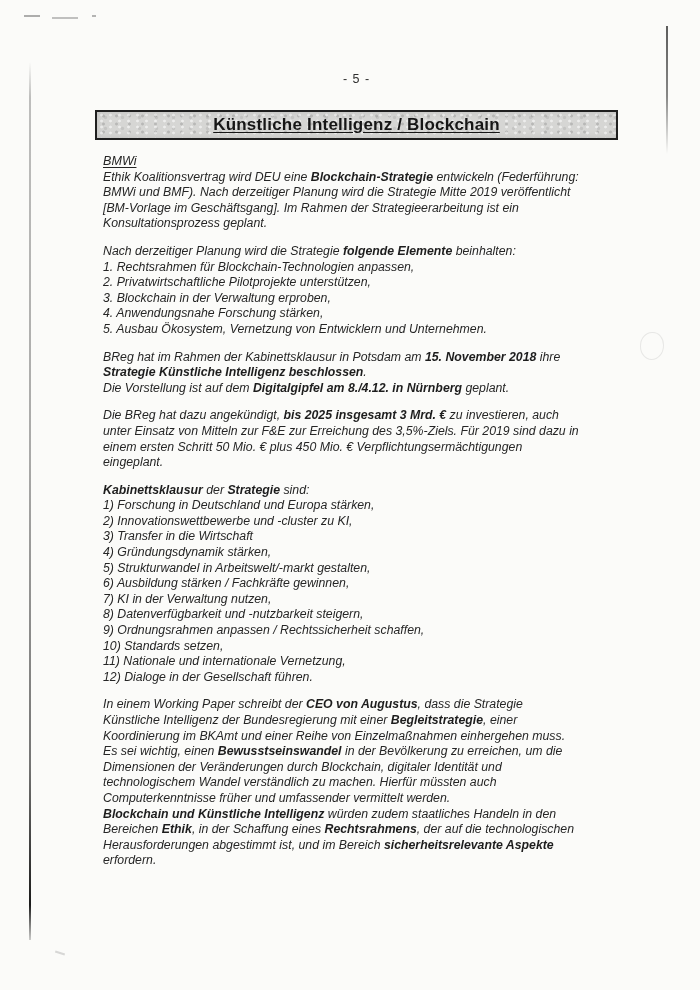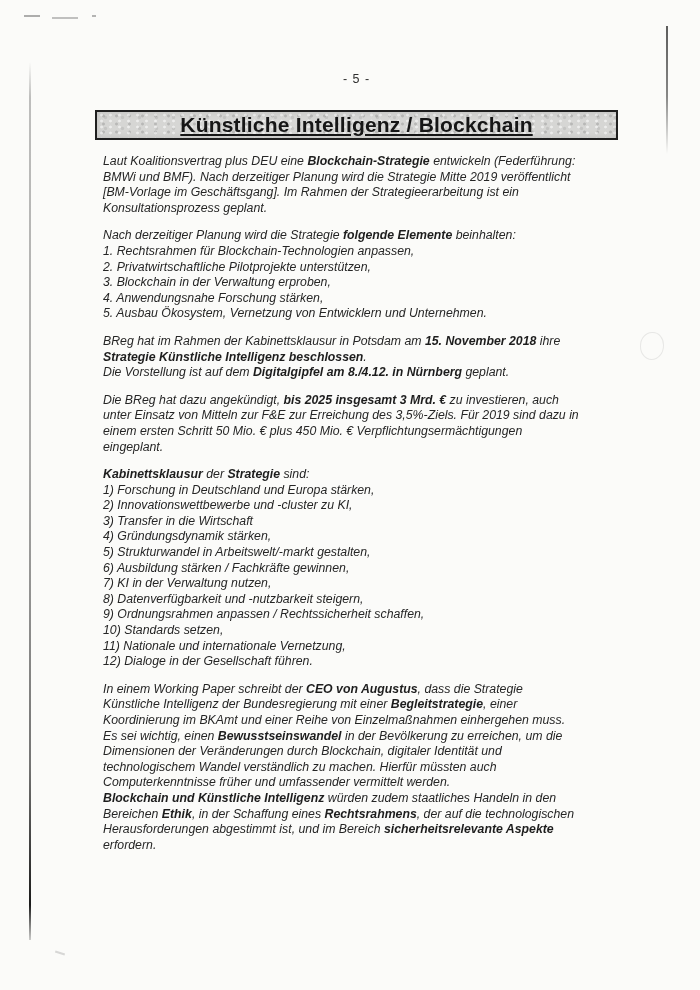--- a/index.html
+++ b/index.html
@@ -22,21 +22,21 @@
     background-color:#d6d6d4;
     background-image:
       radial-gradient(circle, rgba(255,255,255,0.55) 1px, transparent 1.8px),
       radial-gradient(circle, rgba(130,130,128,0.35) 1px, transparent 1.9px),
       radial-gradient(circle, rgba(160,160,158,0.30) 1.2px, transparent 2.2px);
     background-size: 9px 6px, 13px 8px, 17px 11px;
     display:flex; align-items:center; justify-content:center;
     box-shadow: inset 0 0 6px rgba(120,120,120,0.25);
   }
   .header-title {
-    font-style:normal; font-weight:bold; font-size:21px;
+    font-style:normal; font-weight:bold; font-size:17px;
     text-decoration:underline; text-underline-offset:2px;
     color:#161616; letter-spacing:0.2px;
   }
   .content {
     margin:14px 0 0 8px; width:524px;
     font-size:12.3px; line-height:15.6px;
   }
   .sec-heading {
     font-size:12.6px; font-weight:normal;
     text-decoration:underline; text-underline-offset:2px;
@@ -87,21 +87,22 @@
 
     <div class="page-number">- 5 -</div>
 
     <div class="header-box">
       <span class="header-title">Künstliche Intelligenz / Blockchain</span>
     </div>
 
     <div class="content">
 
       <div class="section">
-        <p class="para"><span>Laut Koalitionsvertrag plus DEU eine </span><b>Blockchain-Strategie</b><span> entwickeln (Federführung:
+        <div class="sec-heading">BMWi</div>
+        <p class="para"><span>Ethik Koalitionsvertrag wird DEU eine </span><b>Blockchain-Strategie</b><span> entwickeln (Federführung:
 BMWi und BMF). Nach derzeitiger Planung wird die Strategie Mitte 2019 veröffentlicht
 [BM-Vorlage im Geschäftsgang]. Im Rahmen der Strategieerarbeitung ist ein
 Konsultationsprozess geplant.</span></p>
         <p class="para"><span>Nach derzeitiger Planung wird die Strategie </span><b>folgende Elemente</b><span> beinhalten:
 1. Rechtsrahmen für Blockchain-Technologien anpassen,
 2. Privatwirtschaftliche Pilotprojekte unterstützen,
 3. Blockchain in der Verwaltung erproben,
 4. Anwendungsnahe Forschung stärken,
 5. Ausbau Ökosystem, Vernetzung von Entwicklern und Unternehmen.</span></p>
         <p class="para"><span>BReg hat im Rahmen der Kabinettsklausur in Potsdam am </span><b>15. November 2018</b><span> ihre

